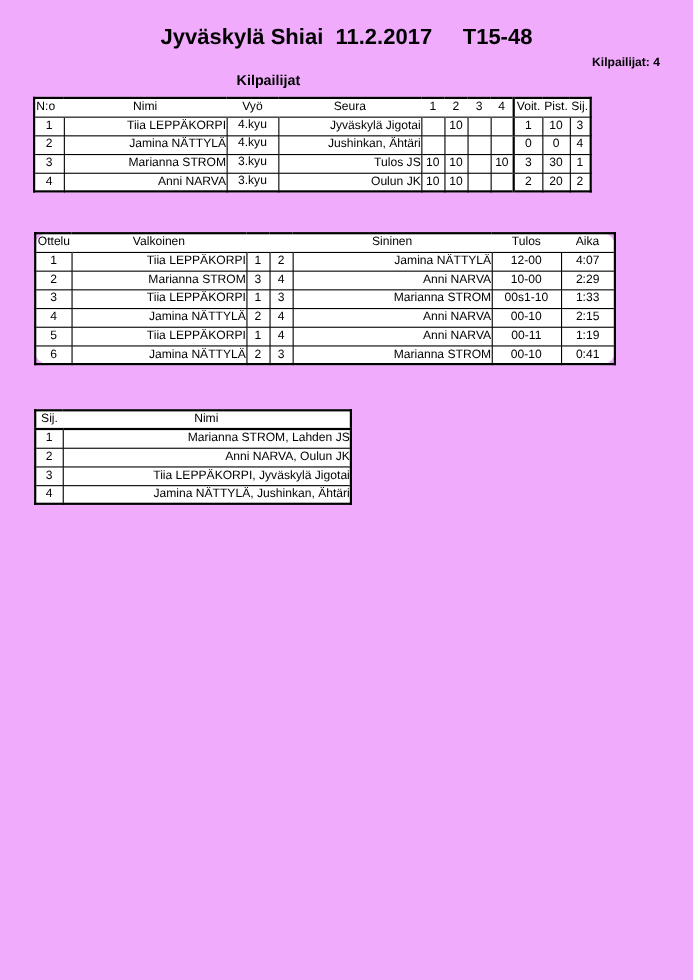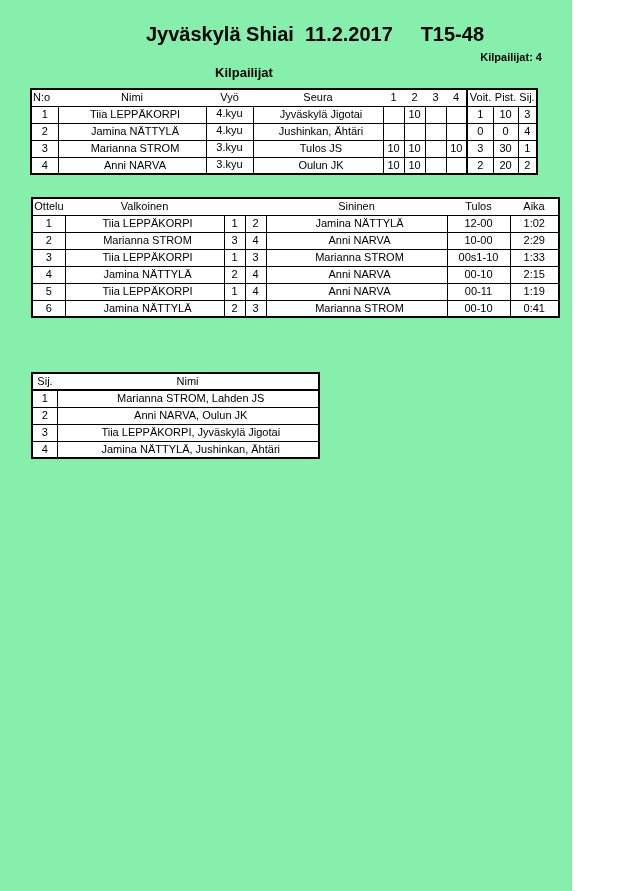--- a/index.html
+++ b/index.html
@@ -1,21 +1,21 @@
 <!DOCTYPE html>
 <html><head>
 <meta charset="utf-8">
 <style>
   * { margin:0; padding:0; box-sizing:border-box; }
   html,body { background:#ffffff; }
   body {
     width:630px; height:891px; position:relative;
     font-family:"Liberation Sans", sans-serif; color:#000;
   }
-  .page { position:absolute; left:0; top:0; width:572px; height:891px; background:#86efac; }
+  .page { position:absolute; left:0; top:0; width:630px; height:891px; background:#f0abfc; }
 
   .title {
     position:absolute; top:23px; left:0; width:630px;
     text-align:center; font-size:20px; font-weight:bold; white-space:pre;
   }
   .count {
     position:absolute; top:51px; right:30px;
     font-size:11px; font-weight:bold;
   }
   .sec-heading {
@@ -27,27 +27,27 @@
   .h-tulokset   { top:353px; left:5px;margin-top:36px; }
 
   table { border-collapse:collapse; table-layout:fixed; position:absolute; background:#fff; }
   table { border:2px solid #000; font-size:11px; }
   th, td { height:17px; line-height:15px; overflow:visible; white-space:nowrap; vertical-align:middle; }
   td { border:1px solid #000; }
   thead th { border-left:none; border-right:none; border-top:none; border-bottom:1px solid #000; font-weight:normal; }
   .tbl3 thead th { border-bottom:2px solid #000; }
 
   .ctr { text-align:center; padding:0; }
-  .lft { text-align:center; padding:0 0 0 6px; }
+  .lft { text-align:right; padding:0 0 0 6px; }
   .flush { text-align:left; padding-left:1px; }
   .grp { border-left:2px solid #000 !important; }
   .vyo { vertical-align:top; line-height:13px;margin-top:28px; }
 
   .tbl1 { left:30px; top:88px; }
-  .tbl2 { left:31px; top:197px; }
+  .tbl2 { left:31px; top:211px;border-radius:15px; }
   .tbl3 { left:31px; top:372px; }
 </style>
 </head>
 <body>
 
 <div class="page">
 
   <div class="title">Jyväskylä Shiai  11.2.2017     T15-48</div>
   <div class="count">Kilpailijat: 4</div>
 
@@ -161,21 +161,21 @@
       </tr>
     </thead>
     <tbody>
       <tr>
         <td class="ctr">1</td>
         <td class="lft">Tiia LEPPÄKORPI</td>
         <td class="ctr">1</td>
         <td class="ctr">2</td>
         <td class="lft">Jamina NÄTTYLÄ</td>
         <td class="ctr">12-00</td>
-        <td class="ctr">1:02</td>
+        <td class="ctr">4:07</td>
       </tr>
       <tr>
         <td class="ctr">2</td>
         <td class="lft">Marianna STROM</td>
         <td class="ctr">3</td>
         <td class="ctr">4</td>
         <td class="lft">Anni NARVA</td>
         <td class="ctr">10-00</td>
         <td class="ctr">2:29</td>
       </tr>

